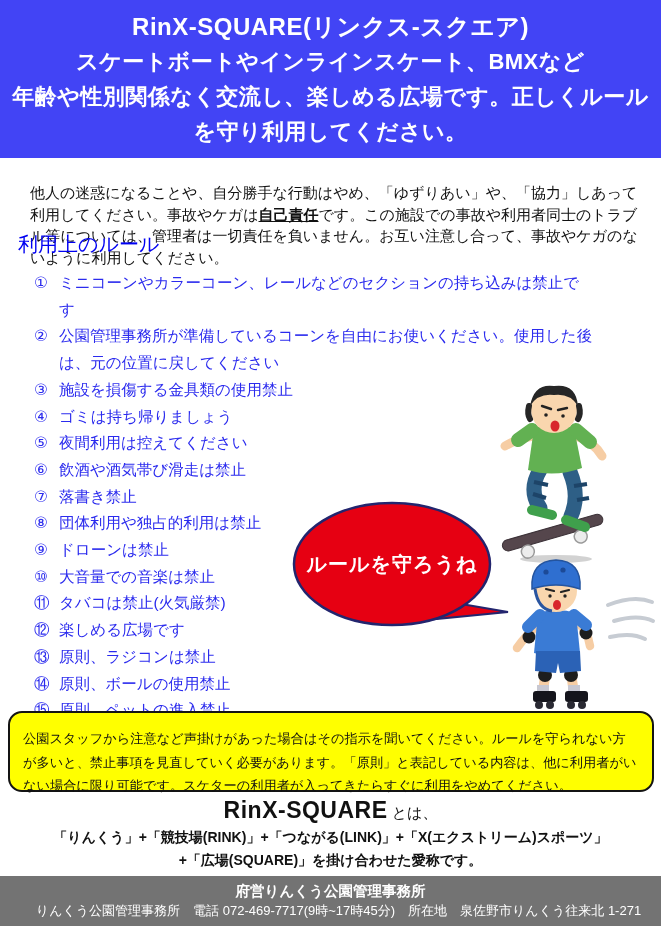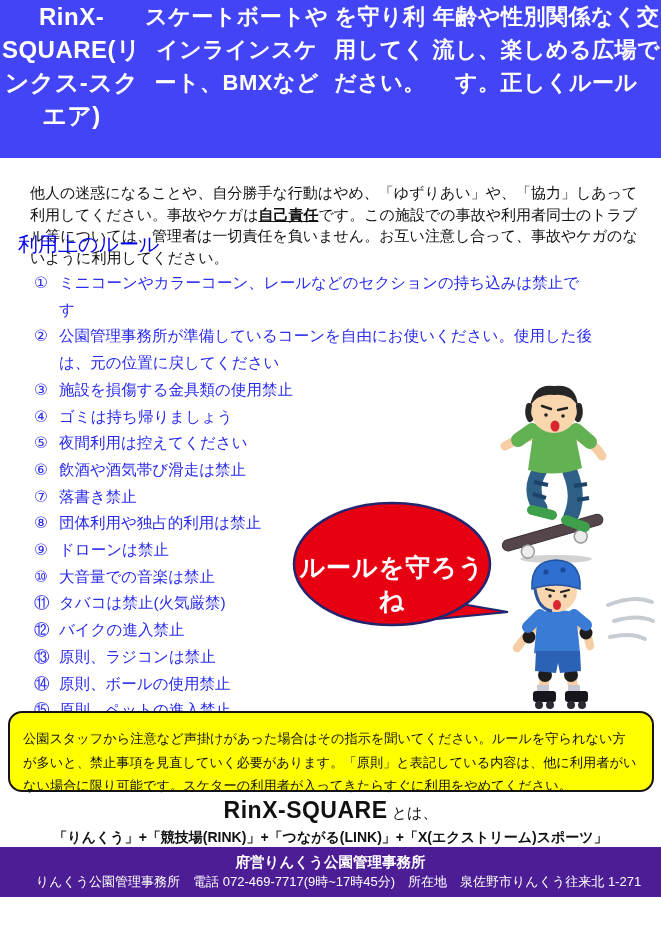--- a/index.html
+++ b/index.html
@@ -4,21 +4,21 @@
 <style>
   html,body{margin:0;padding:0;background:#ffffff;}
   .page{
     position:relative;width:661px;height:926px;overflow:hidden;background:#ffffff;
     font-family:"Liberation Sans","DejaVu Sans",sans-serif;
   }
   
   .header{
     position:absolute;left:0;top:0;width:661px;height:158px;
     background:#4244f5;color:#ffffff;text-align:center;
-    display:flex;flex-direction:row;justify-content:center;gap:2px;
+    display:flex;flex-direction:column;justify-content:center;gap:2px;
   }
   .header .hline{font-size:22px;font-weight:bold;line-height:33px;letter-spacing:.5px;}
   .header .hline.first{font-size:24px;}
   
   .intro{
     position:absolute;left:30px;top:167px;width:612px;
     color:#111111;font-size:15px;line-height:21.5px;
   }
   .intro .em{font-weight:bold;text-decoration:underline;}
   
@@ -33,52 +33,52 @@
   .rule-row{display:flex;}
   .rule-num{flex:0 0 25px;}
   .rule-text{flex:1;}
   
   .skateboarder{position:absolute;left:478px;top:382px;}
   .roller-skater{position:absolute;left:492px;top:553px;}
   
   .bubble-wrap{position:absolute;left:292px;top:500px;width:220px;height:135px;}
   .bubble-text{
     position:absolute;left:0;top:51px;width:200px;text-align:center;
-    color:#ffffff;font-size:25px;font-weight:bold;letter-spacing:1px;
+    color:#ffffff;font-size:20px;font-weight:bold;letter-spacing:1px;
   }
   
   .notice{
     position:absolute;left:8px;top:711px;width:646px;height:81px;box-sizing:border-box;
     background:#ffff00;border:2px solid #141414;border-radius:14px;
     padding:14px 13px;color:#111111;font-size:13.2px;line-height:23.5px;
   }
   
   .about{position:absolute;left:0;top:797px;width:661px;text-align:center;color:#111111;}
   .about .title-line{line-height:27px;}
   .about .big{font-size:23px;font-weight:bold;letter-spacing:.5px;}
   .about .small{font-size:15px;}
   .about .aline{font-size:14px;line-height:23px;font-weight:bold;}
   
   .footer{
-    position:absolute;left:0;top:847px;width:661px;height:50px;
-    background:#4c1d95;color:#ffffff;text-align:center;
+    position:absolute;left:0;top:876px;width:661px;height:50px;
+    background:#737373;color:#ffffff;text-align:center;
   }
   .footer .f1{font-size:14.5px;font-weight:bold;line-height:19px;margin-top:6px;}
   .footer .f2{font-size:13px;line-height:19px;padding-left:16px;}
 </style>
 </head>
 <body>
 
 <div class="page">
 
   <div class="header">
     <div class="hline first">RinX-SQUARE(リンクス-スクエア)</div>
     <div class="hline">スケートボートやインラインスケート、BMXなど</div>
+    <div class="hline">年齢や性別関係なく交流し、楽しめる広場です。正しくルール</div>
     <div class="hline">を守り利用してください。</div>
-    <div class="hline">年齢や性別関係なく交流し、楽しめる広場です。正しくルール</div>
   </div>
 
   <p class="intro"><span>他人の迷惑になることや、自分勝手な行動はやめ、「ゆずりあい」や、「協力」しあって利用してください。事故やケガは</span><span class="em">自己責任</span><span>です。この施設での事故や利用者同士のトラブル等については、管理者は一切責任を負いません。お互い注意し合って、事故やケガのないように利用してください。</span></p>
 
   <div class="rules-heading">利用上のルール</div>
 
   <div class="rules-list">
     <div class="rule-row">
       <span class="rule-num">①</span>
       <span class="rule-text">ミニコーンやカラーコーン、レールなどのセクションの持ち込みは禁止です</span>
@@ -129,21 +129,21 @@
       <span class="rule-text">大音量での音楽は禁止</span>
     </div>
 
     <div class="rule-row">
       <span class="rule-num">⑪</span>
       <span class="rule-text">タバコは禁止(火気厳禁)</span>
     </div>
 
     <div class="rule-row">
       <span class="rule-num">⑫</span>
-      <span class="rule-text">バイクの進入禁止</span>
+      <span class="rule-text">楽しめる広場です</span>
     </div>
 
     <div class="rule-row">
       <span class="rule-num">⑬</span>
       <span class="rule-text">原則、ラジコンは禁止</span>
     </div>
 
     <div class="rule-row">
       <span class="rule-num">⑭</span>
       <span class="rule-text">原則、ボールの使用禁止</span>

